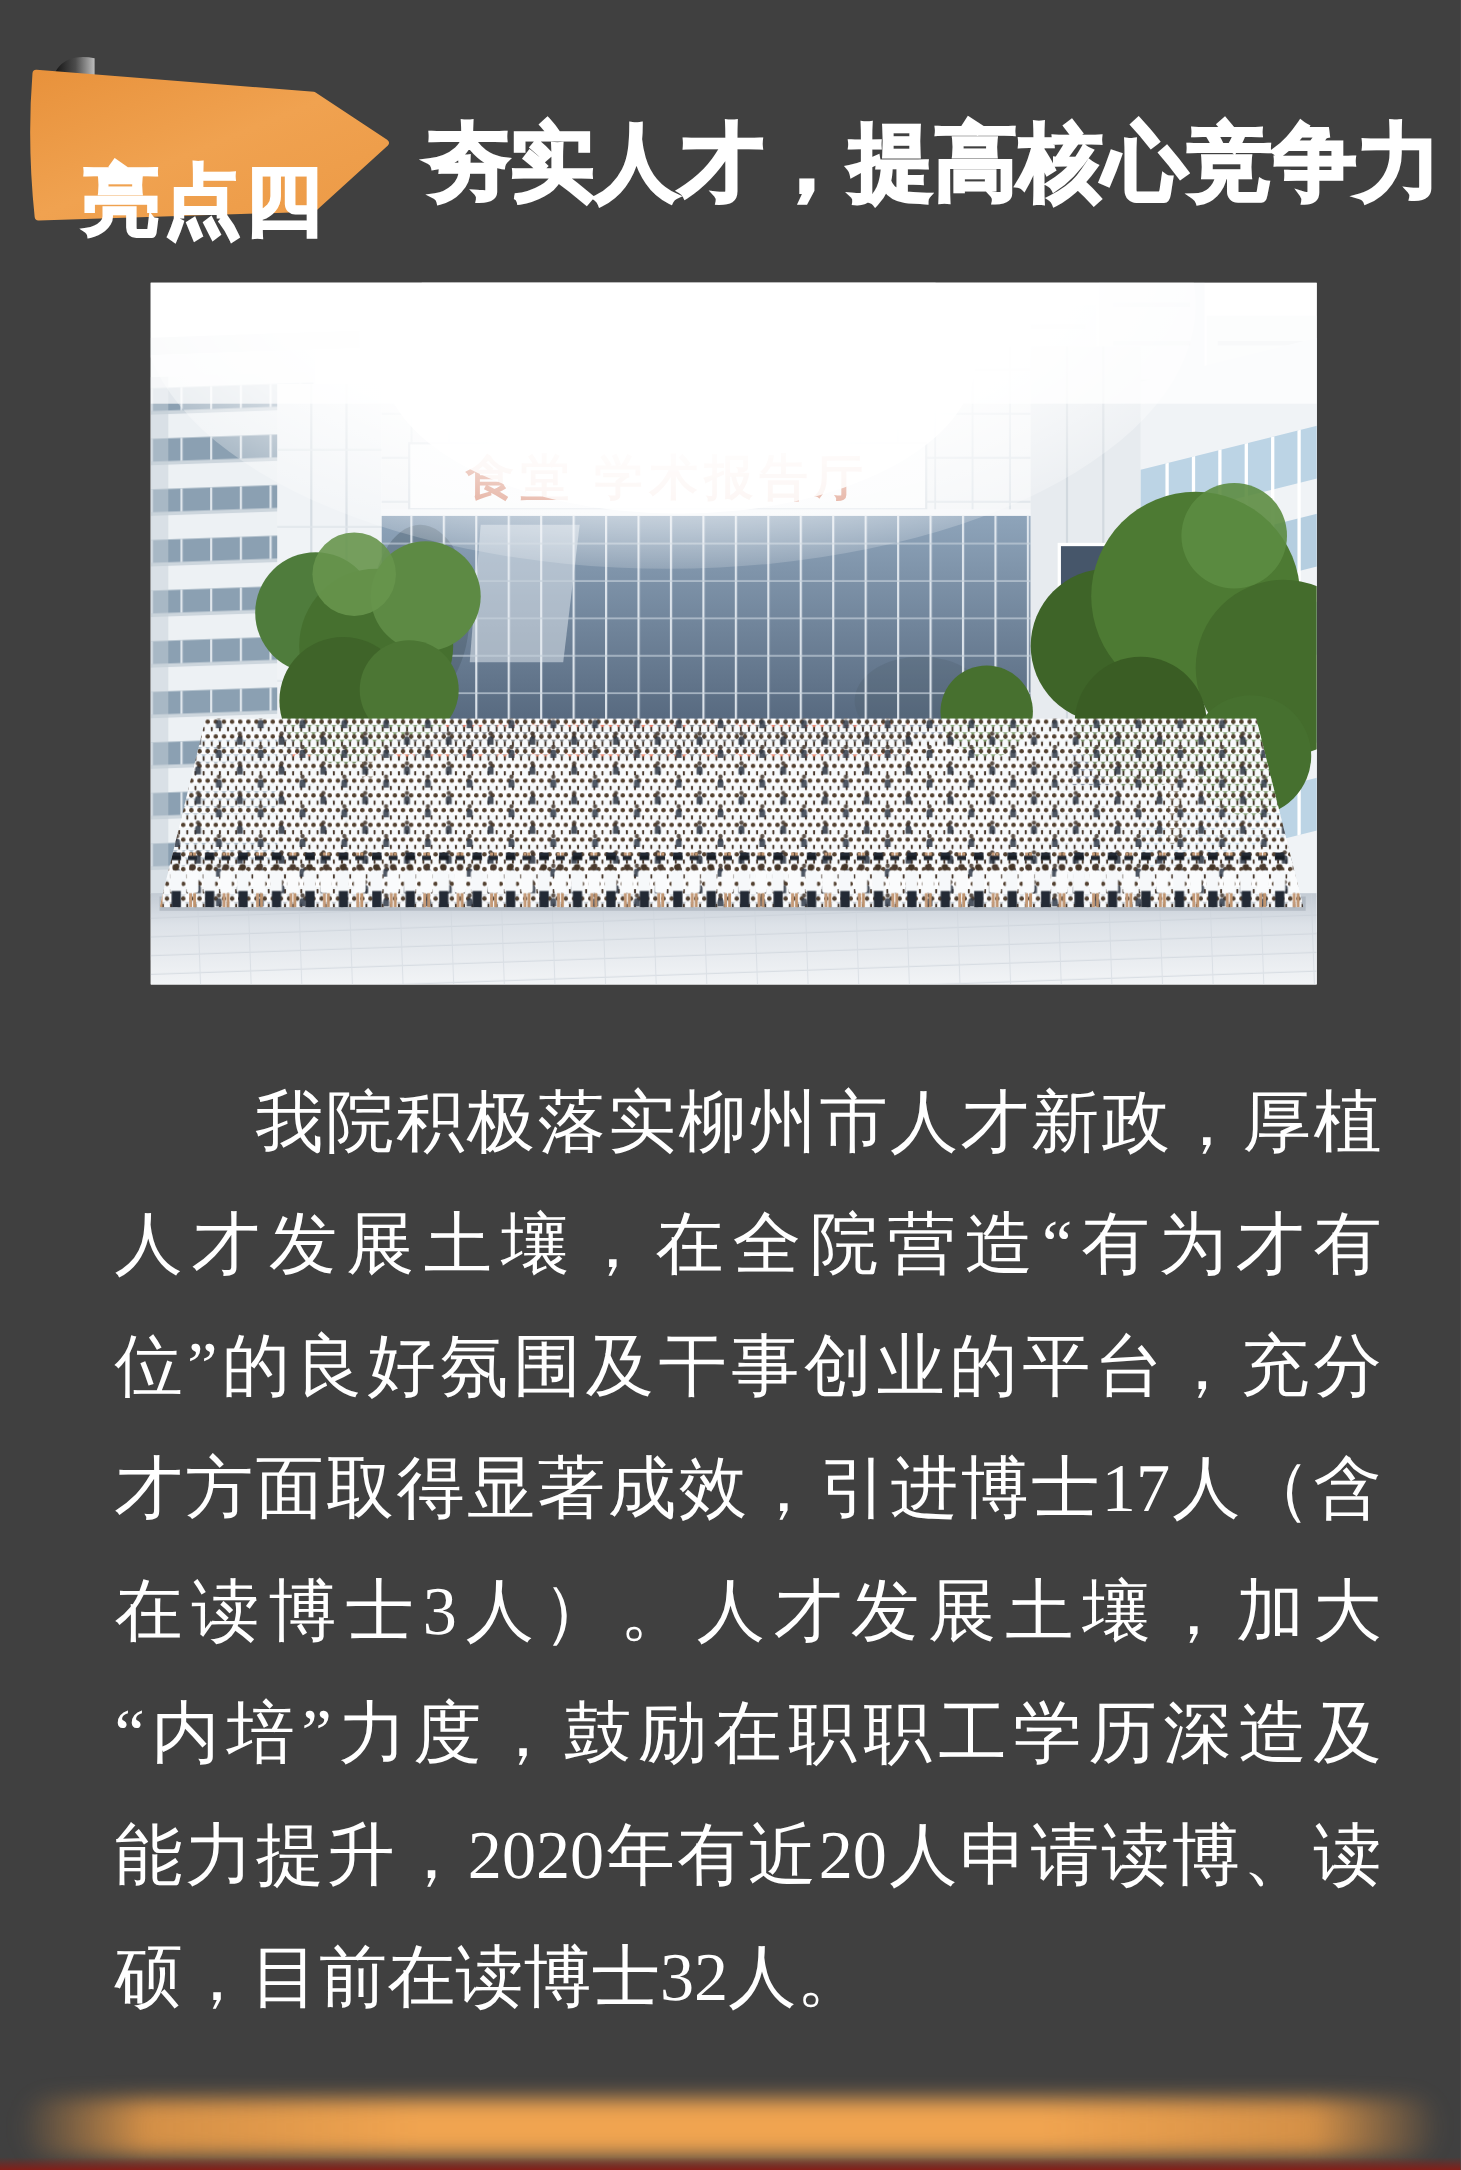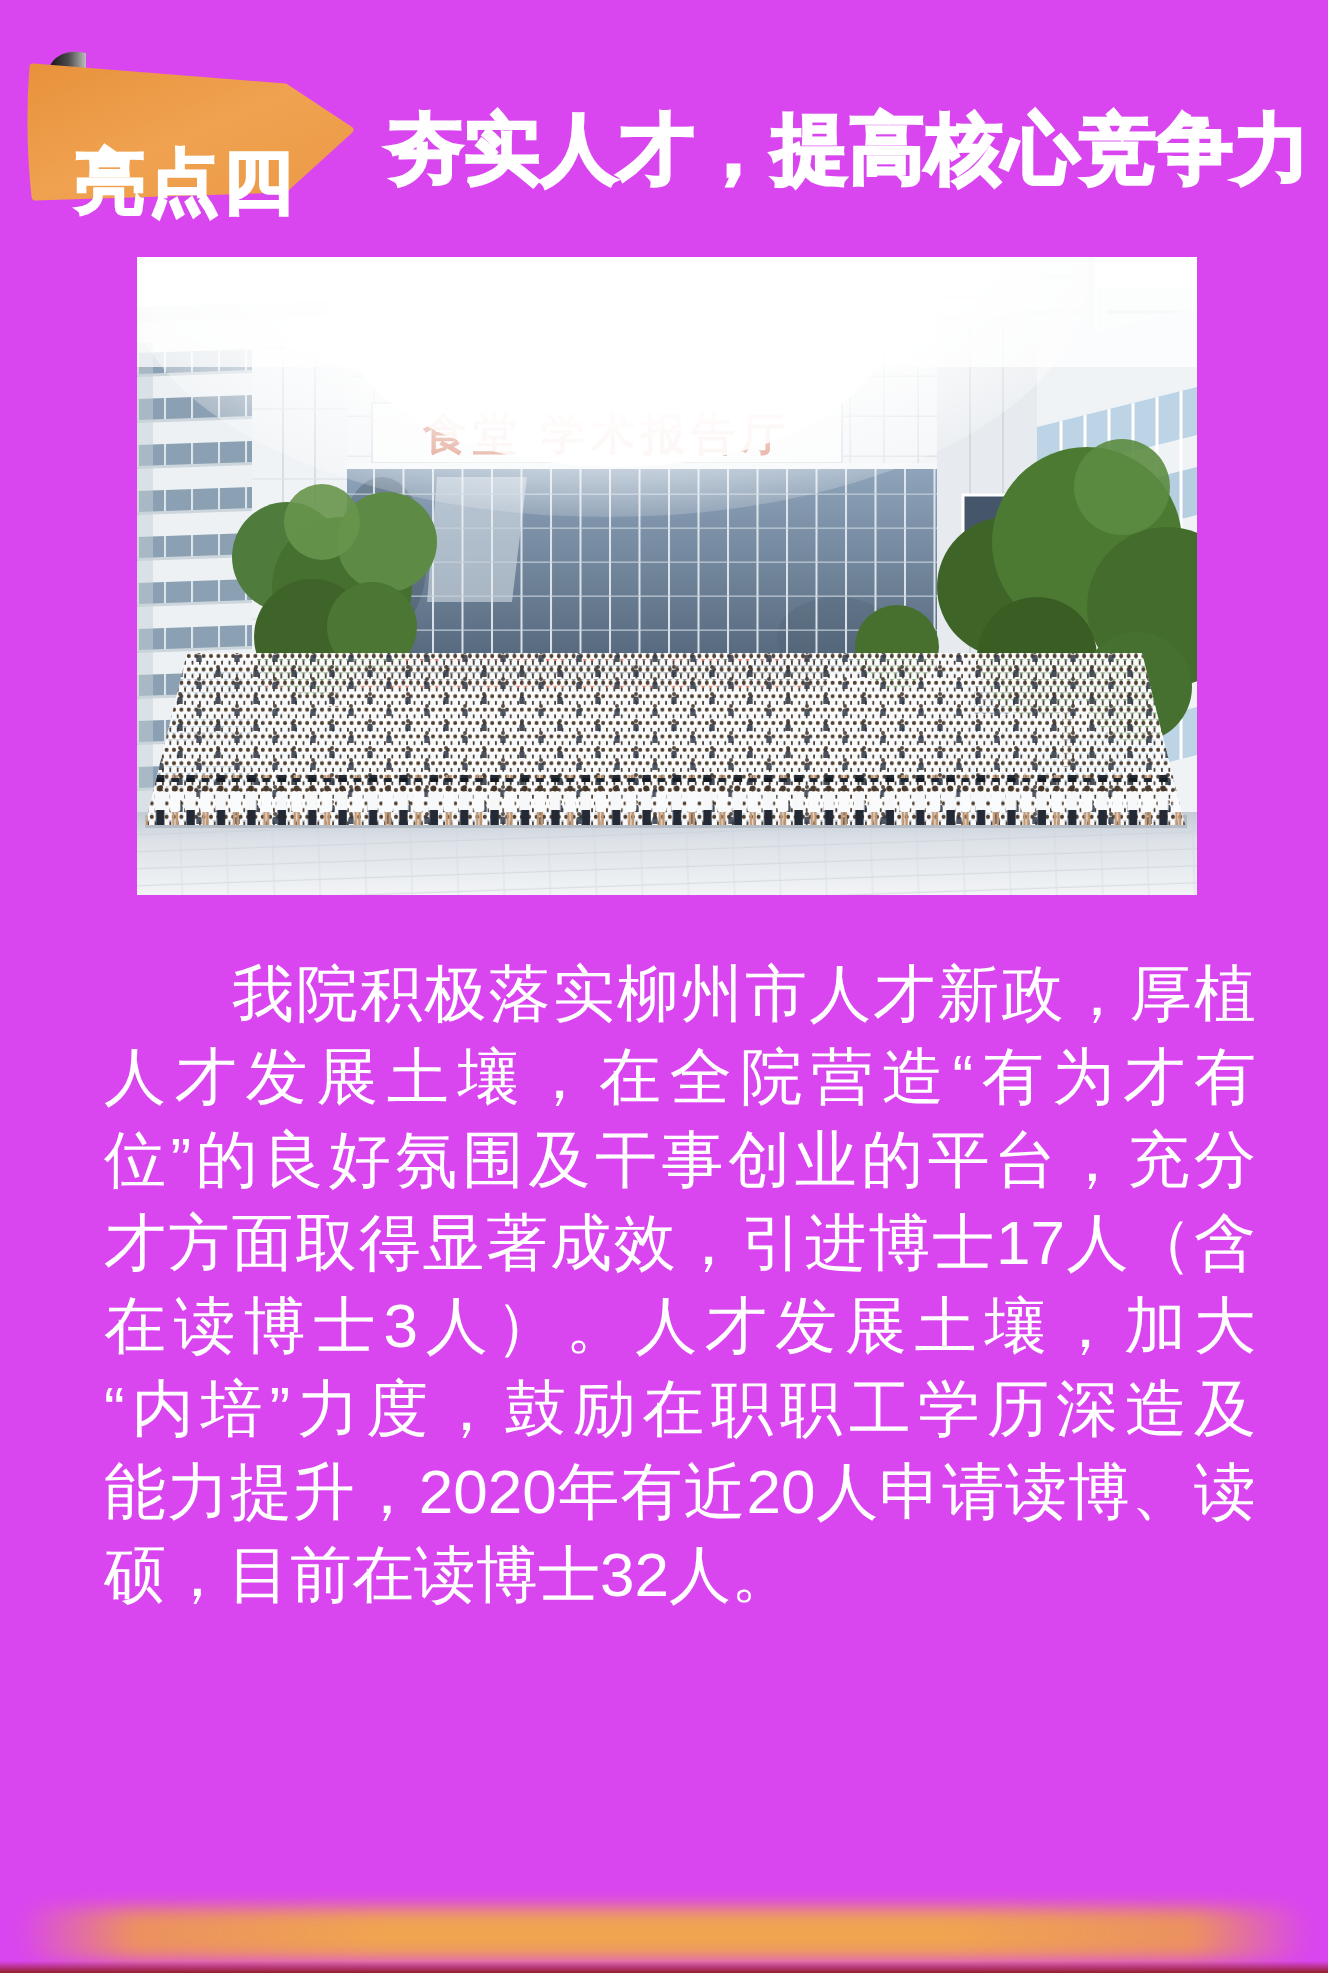--- a/index.html
+++ b/index.html
@@ -25,42 +25,42 @@
   
   .photo{position:absolute;left:137px;top:257px;width:1060px;height:638px;margin:0;background:#fff;}
   .photo svg{display:block;width:100%;height:100%;}
   
   .paragraph{
     position:absolute;left:104px;top:952px;width:1152px;
     color:#fff;font-size:62px;
   }
   .para-line{
     height:83px;line-height:83px;white-space:nowrap;
-    text-align:justify;text-align-last:justify;
+    text-align:justify;text-align-last:justify;margin-top:28px;
   }
   .para-line.first{padding-left:128px;}
   .para-line.last{text-align-last:left;}
   
   .bottom-ribbon{
     position:absolute;left:18px;right:18px;top:1908px;height:52px;border-radius:26px;
     background:linear-gradient(90deg,
       rgba(237,154,66,0) 0%,rgba(238,158,72,.85) 9%,
       rgba(240,164,80,1) 28%,rgba(240,164,80,1) 72%,
       rgba(238,158,72,.85) 91%,rgba(237,154,66,0) 100%);
     filter:blur(9px);
   }
   .bottom-shade{
     position:absolute;left:0;right:0;bottom:0;height:12px;
     background:linear-gradient(180deg,rgba(140,26,19,0),rgba(140,26,19,.9));
   }
 </style>
 </head>
 <body>
 
-<div class="page" style="background: #d946ef;">
+<div class="page" style="background: #404040; font-family: Liberation Serif, serif;">
 
   <div class="badge">
     <svg viewBox="0 0 336 172">
       <defs>
         <linearGradient id="ribG" x1="0" y1="0" x2="1" y2="1">
           <stop offset="0" stop-color="#e8923c"></stop>
           <stop offset=".5" stop-color="#f0a250"></stop>
           <stop offset="1" stop-color="#ec9a46"></stop>
         </linearGradient>
         <linearGradient id="curlG" x1="0" y1="0" x2="1" y2="0">

